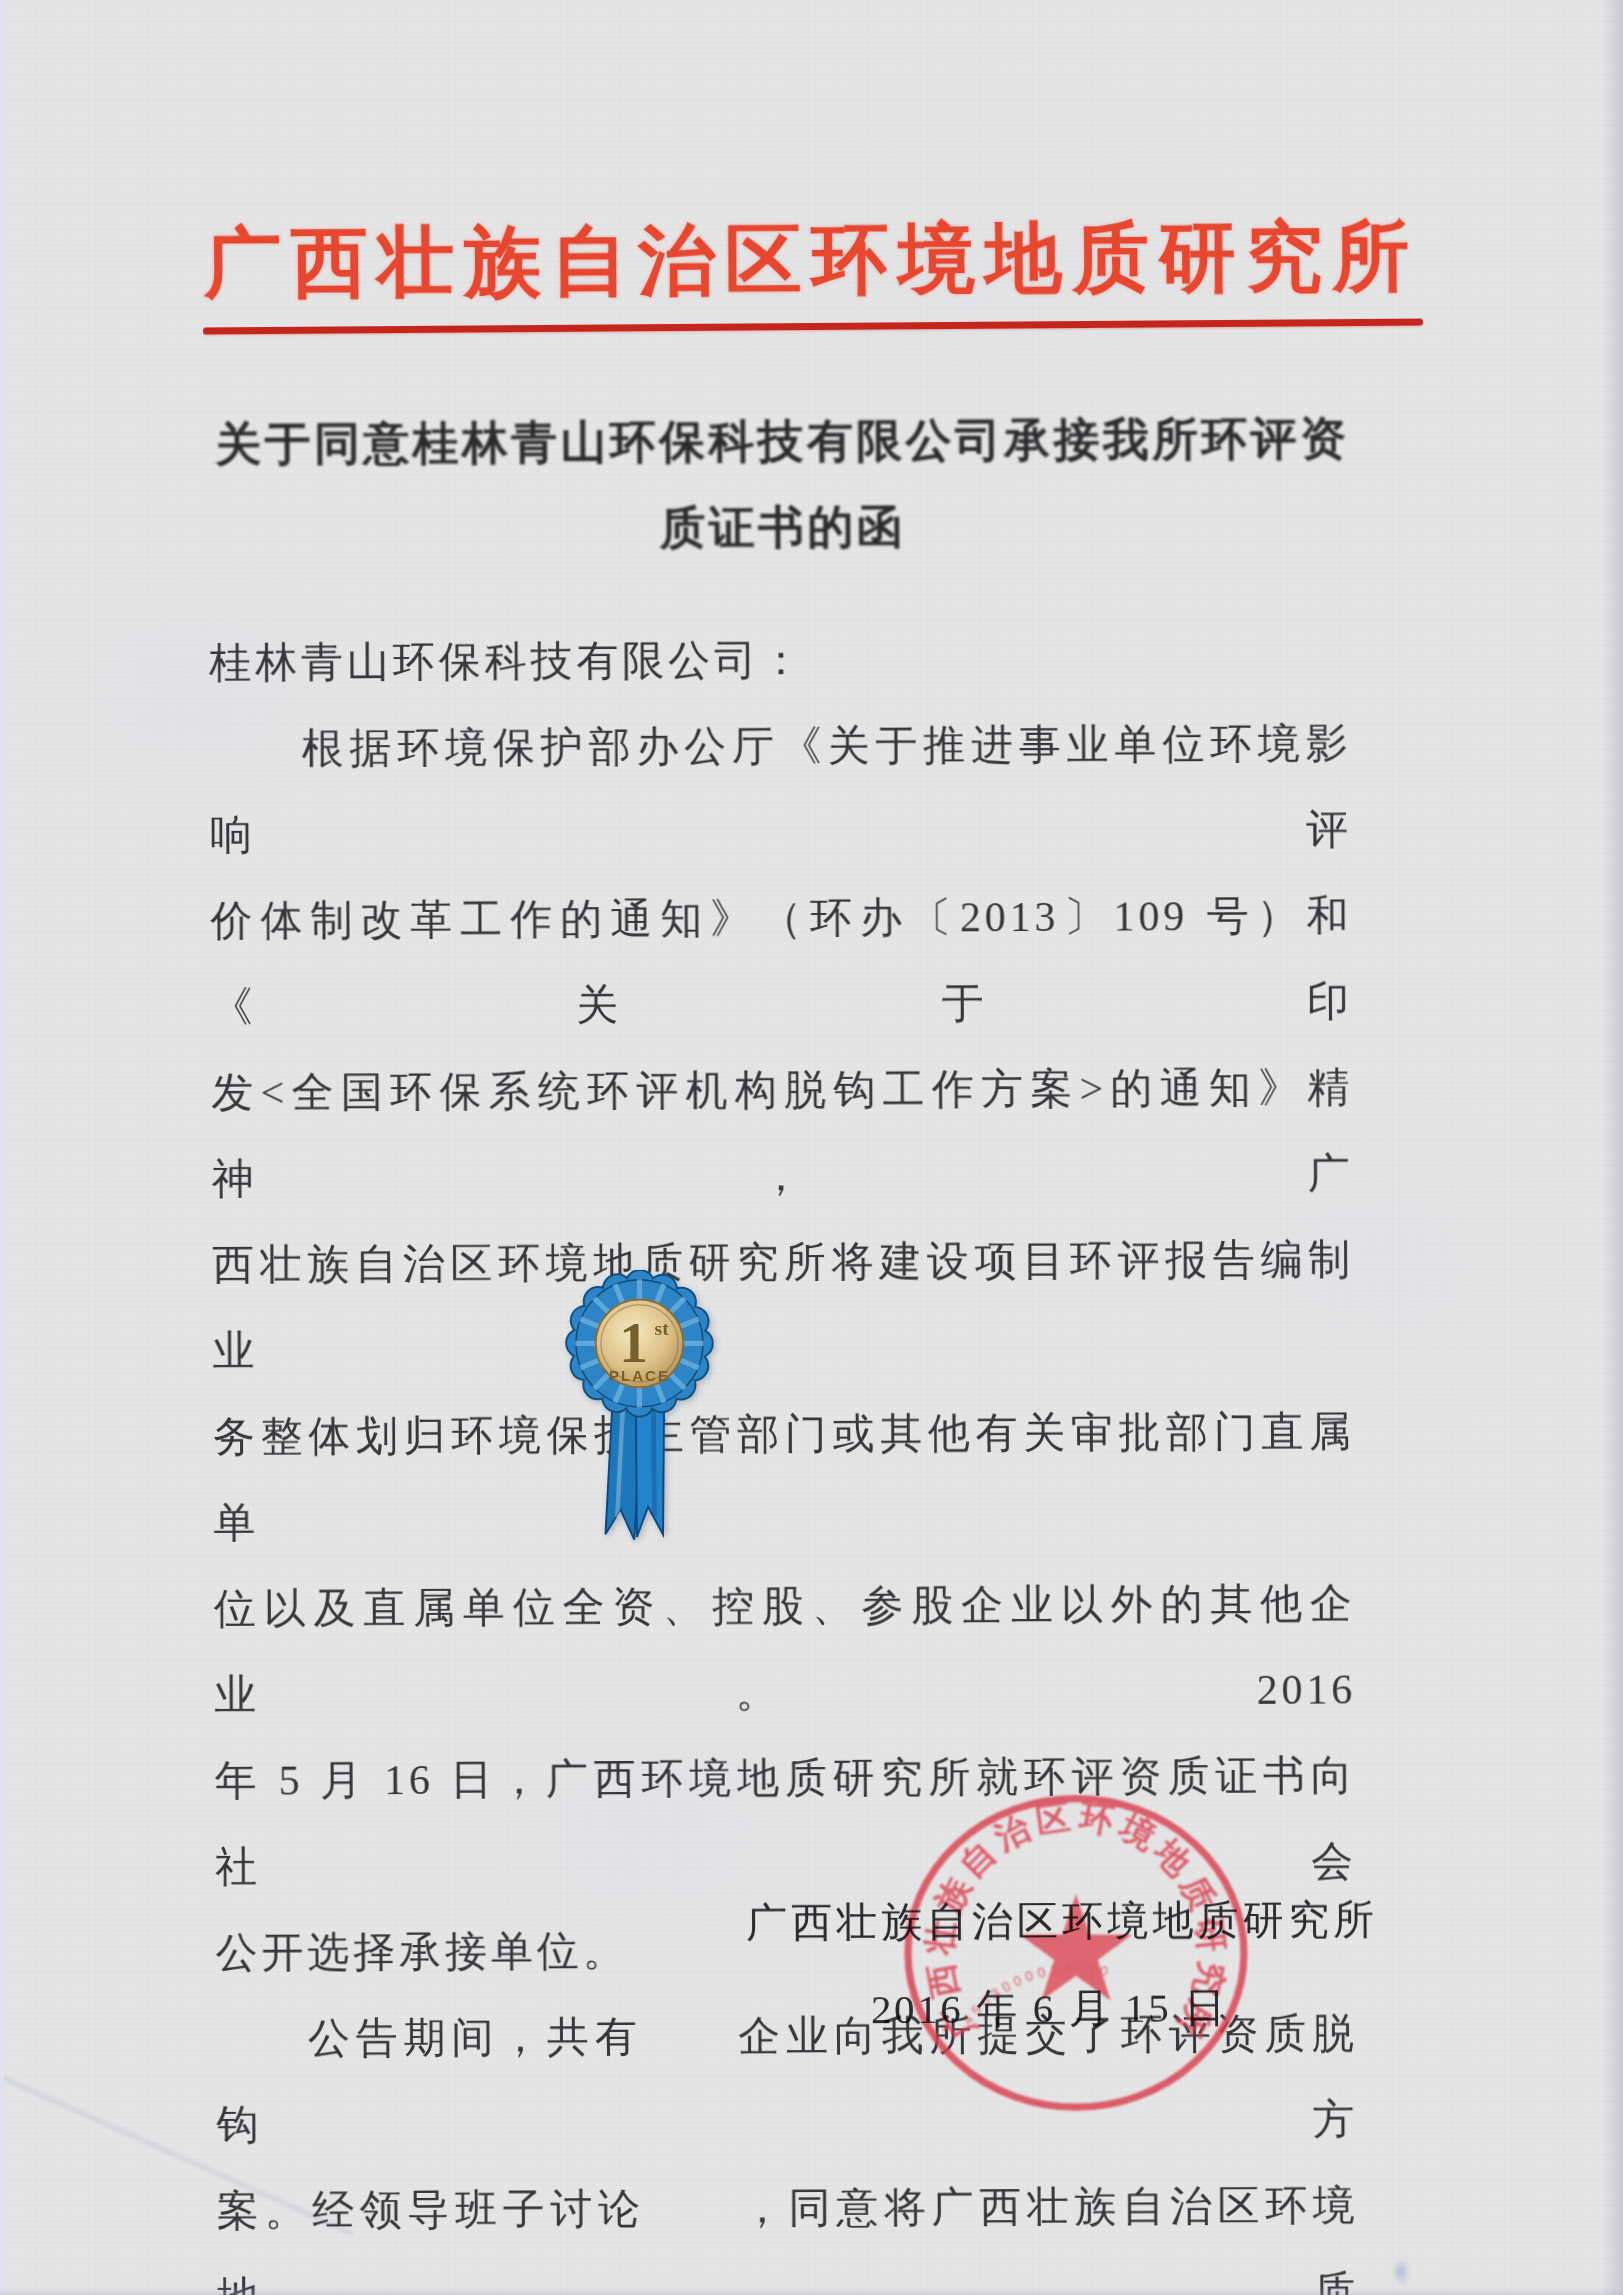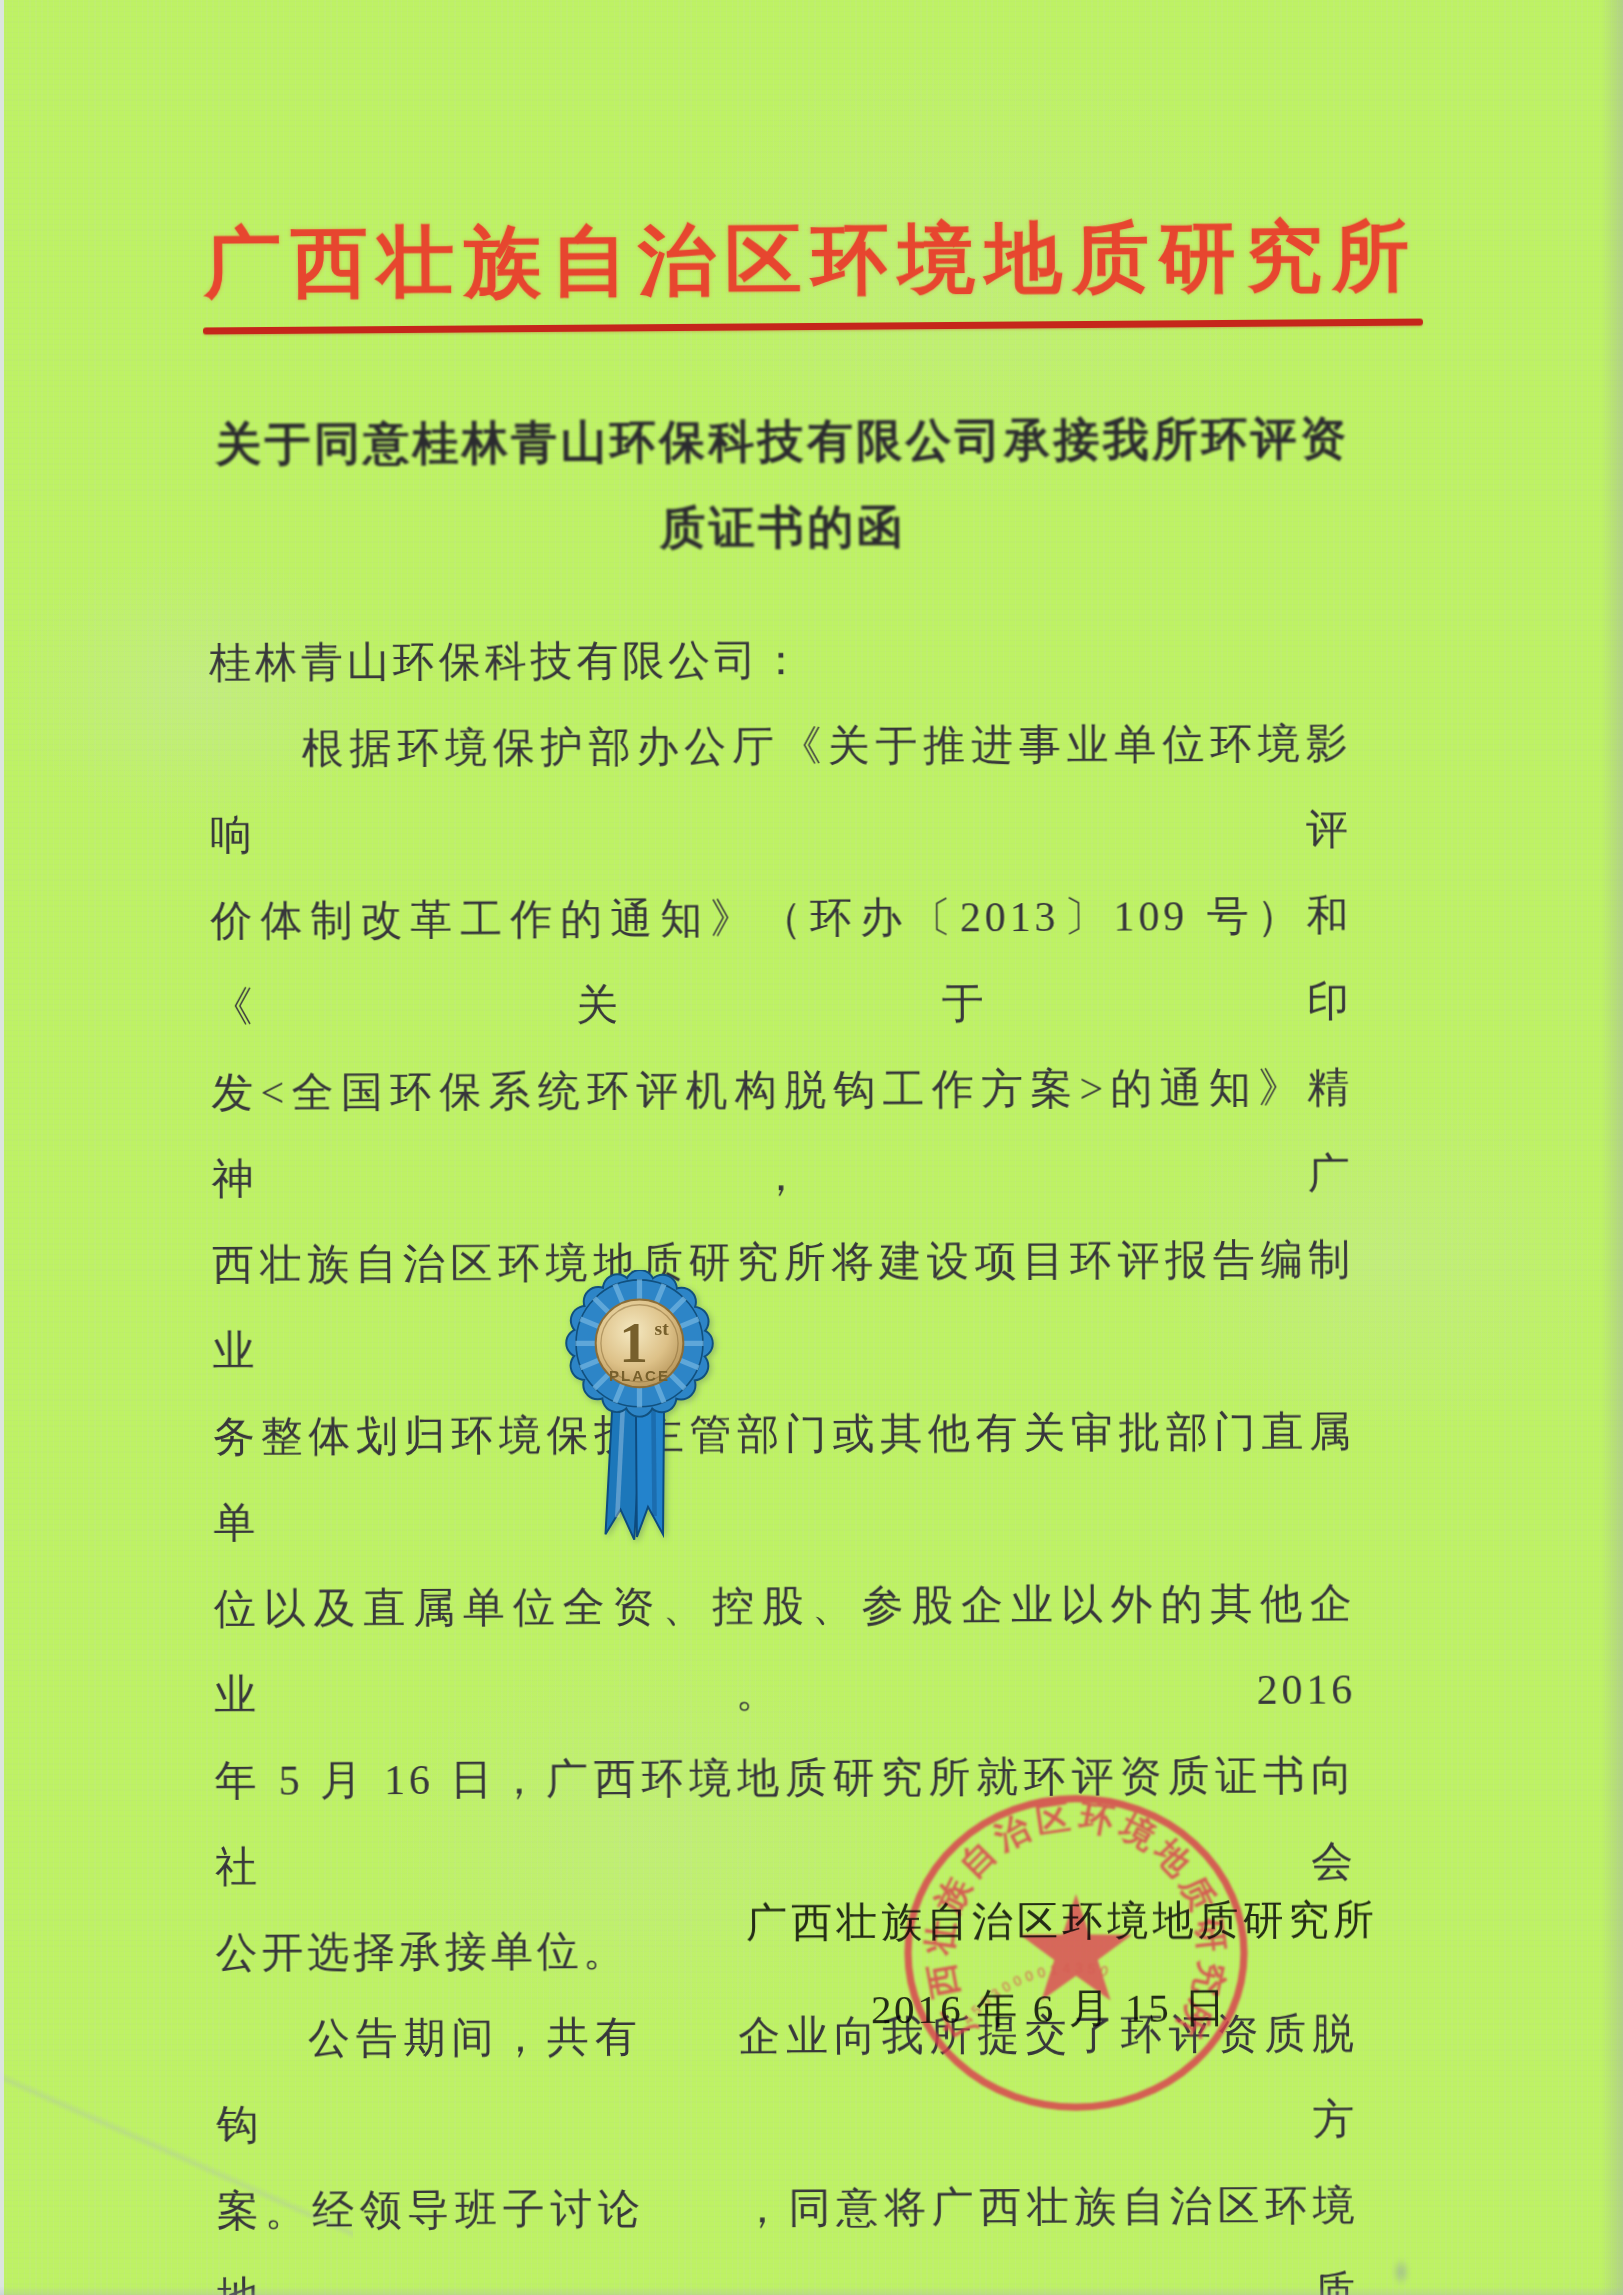--- a/index.html
+++ b/index.html
@@ -1,18 +1,18 @@
 <!DOCTYPE html>
 <html style="font-size:10.5px"><head>
 <meta charset="utf-8">
 <style>
   html,body{margin:0;padding:0;background:#9a9a9a;}
   .page{
     position:relative; width:1623px; height:2295px; overflow:hidden;
-    background:#bef264;
+    background:#e5e5e5;
     font-family:"Liberation Serif", serif;
   }
   
   .texture{
     position:absolute; inset:0; pointer-events:none;
     background:
       repeating-linear-gradient(90deg, rgba(205,208,226,.09) 0 1.3px, transparent 1.3px 5.9px),
       repeating-linear-gradient(0deg, rgba(160,168,195,.045) 0 1.3px, transparent 1.3px 5.2px),
       radial-gradient(275px 196px at 12% 30%, rgba(214,217,232,.20), transparent 70%),
       radial-gradient(327px 249px at 85% 55%, rgba(214,217,232,.16), transparent 70%),

